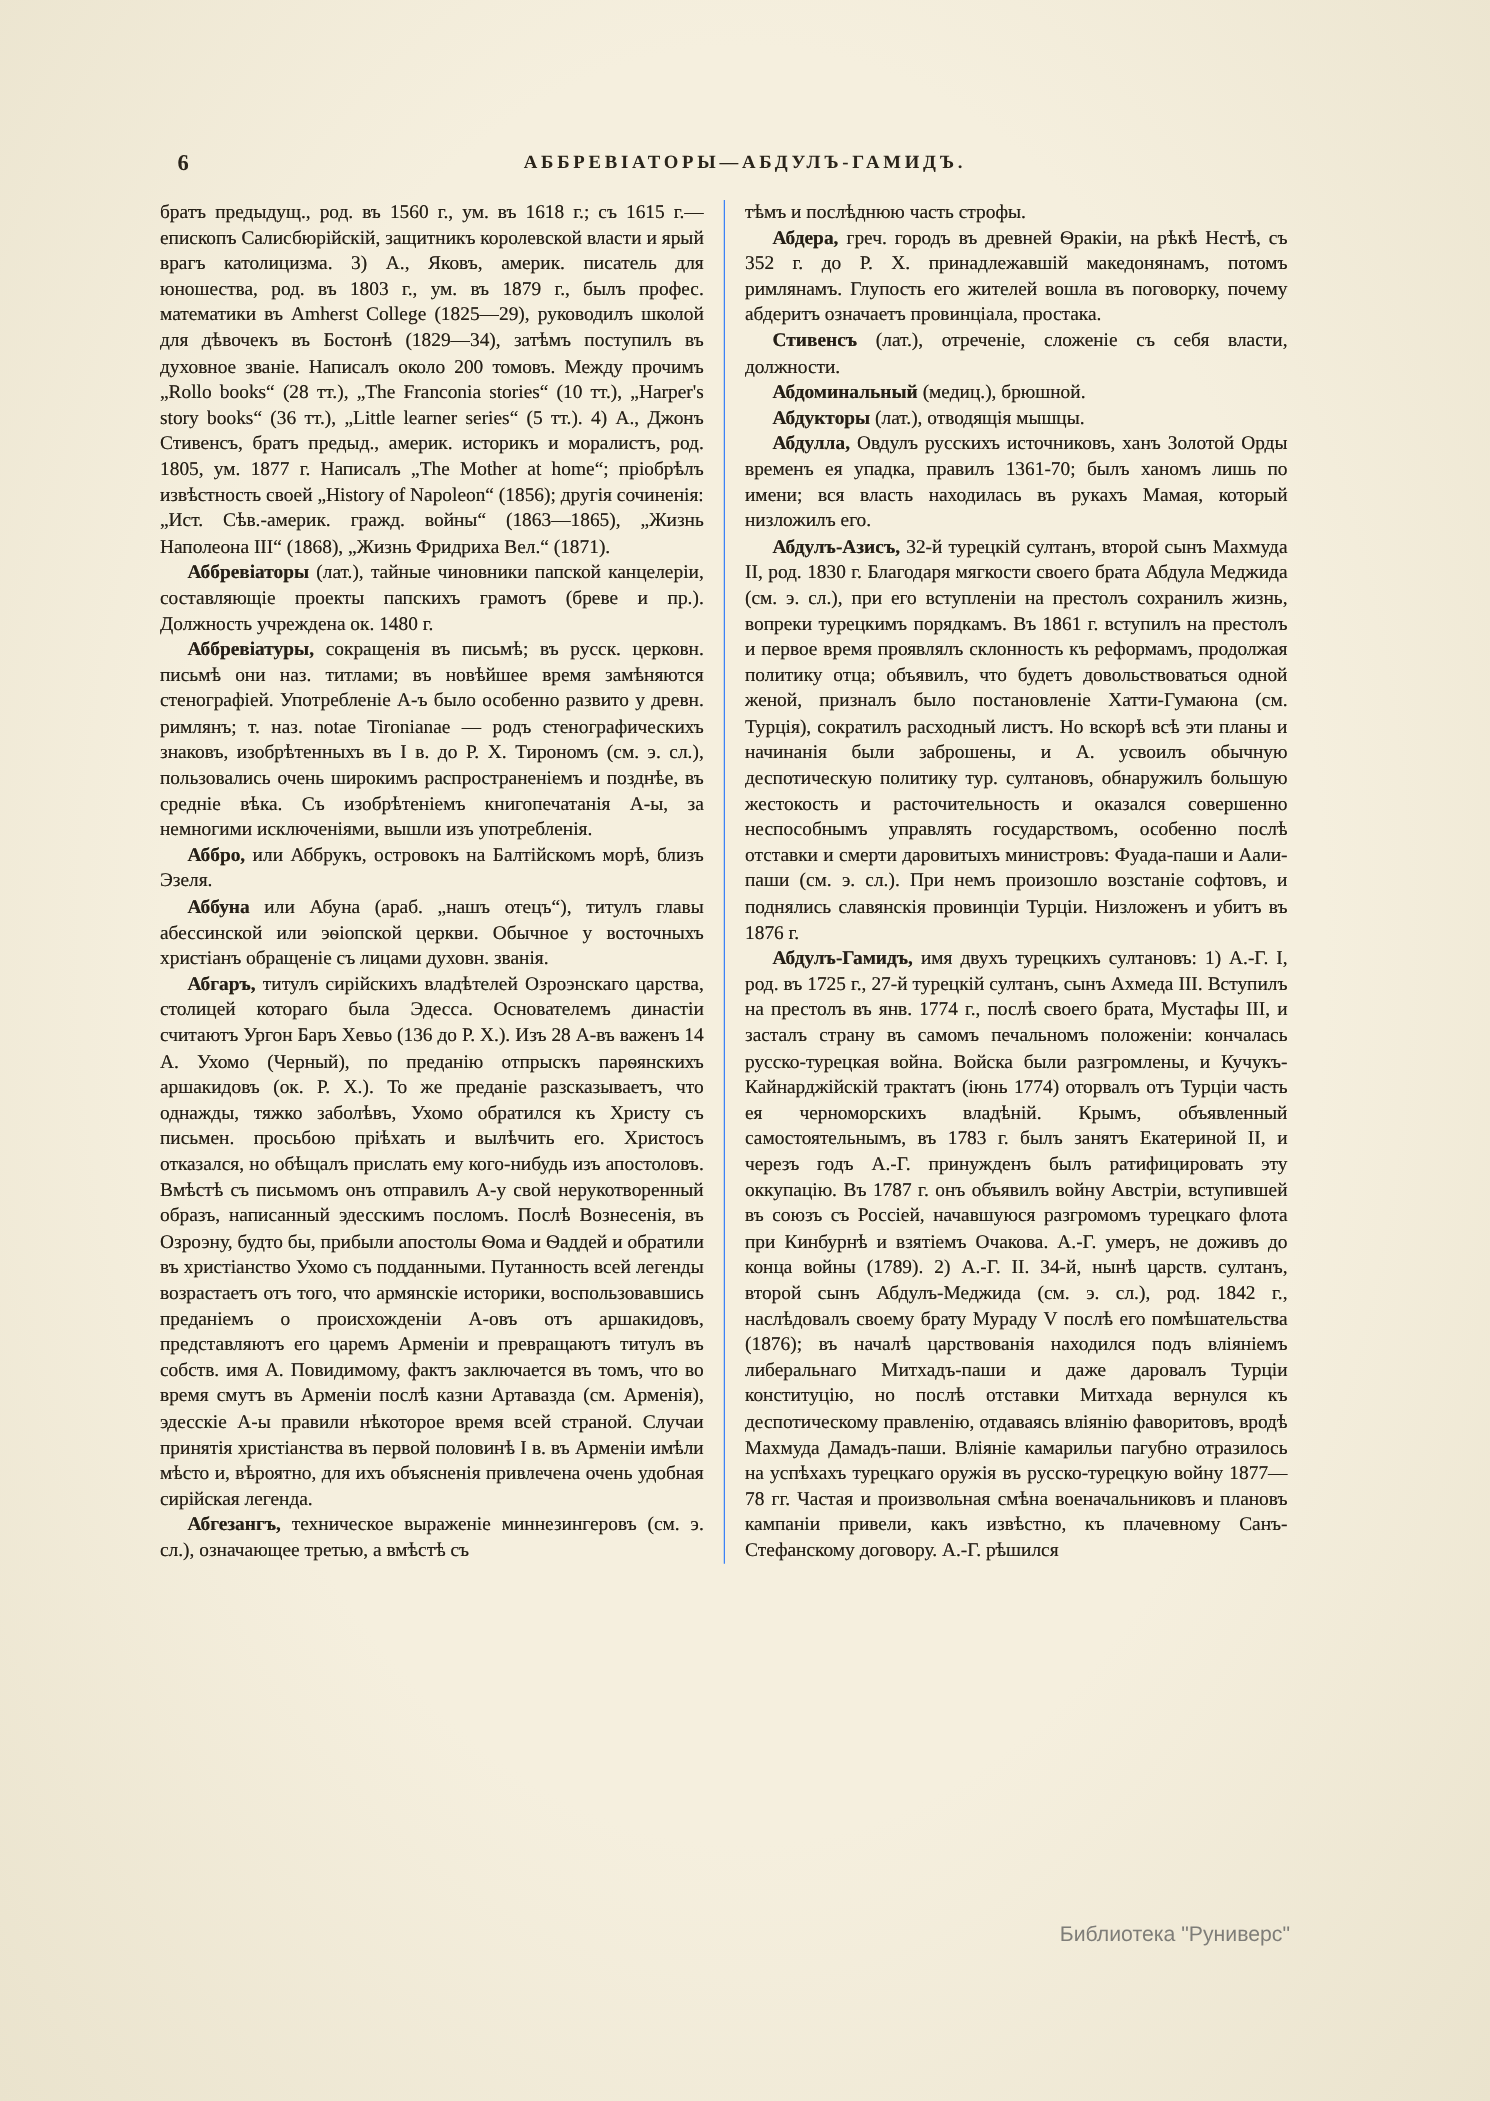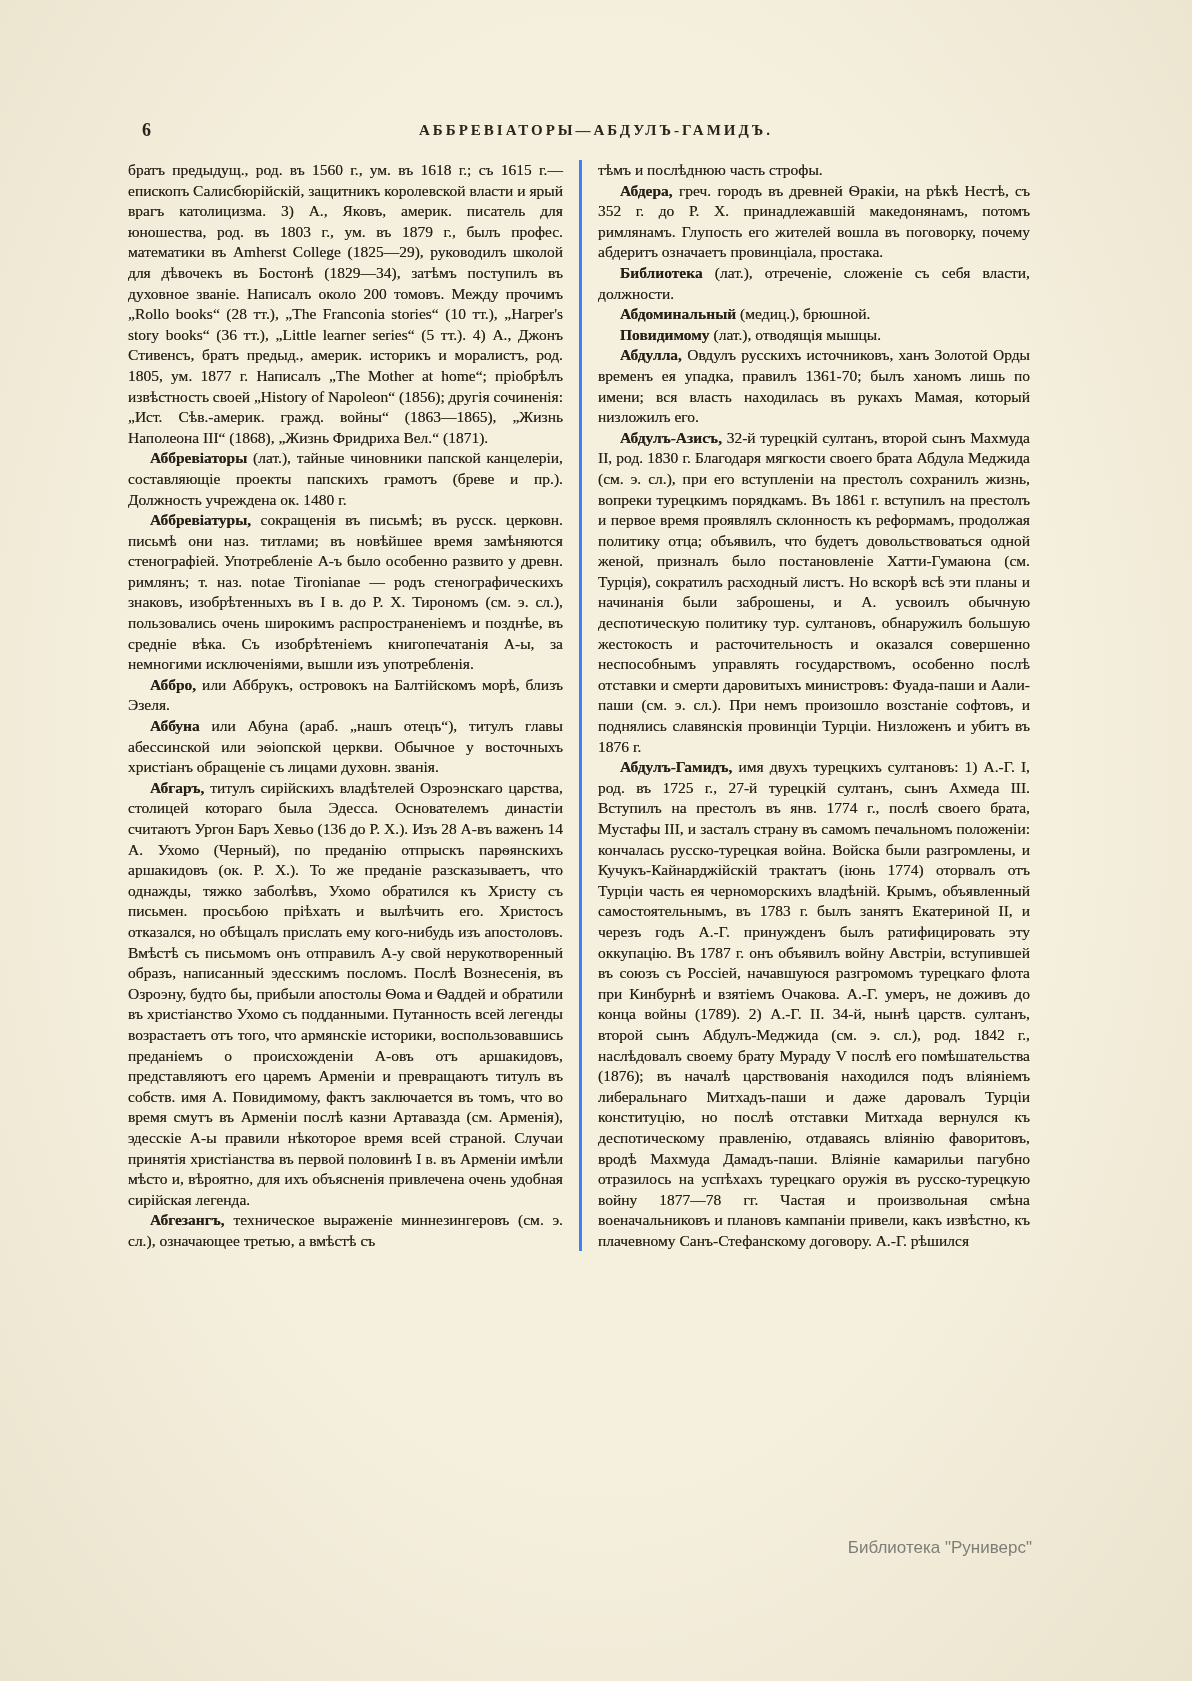--- a/index.html
+++ b/index.html
@@ -46,21 +46,21 @@
     display: flex;
     align-items: flex-end;
   }
   .col {
     width: 451px;
     box-sizing: border-box;
     hyphens: auto;
     -webkit-hyphens: auto;
   }
   .col.left  { padding-right: 16px; }
-  .col.right { padding-left: 16px; border-left: 3px solid #3b82f6; }
+  .col.right { padding-left: 16px; border-left: 1px solid #3b82f6; }
   p.entry {
     margin: 0;
     text-indent: 22px;
     text-align: justify;
     font-size: 15.5px;
     line-height: 20.6px;
     color: #251f16;
     text-shadow: 0 0 0.5px rgba(37,31,22,0.65);
   }
   p.entry.cont { text-indent: 0; }
@@ -91,23 +91,23 @@
         <p class="entry"><b class="term">Аббревіаторы</b> (лат.), тайные чиновники папской канцелеріи, составляющіе проекты папскихъ грамотъ (бреве и пр.). Должность учреждена ок. 1480 г.</p>
         <p class="entry"><b class="term">Аббревіатуры,</b> сокращенія въ письмѣ; въ русск. церковн. письмѣ они наз. титлами; въ новѣйшее время замѣняются стенографіей. Употребленіе А-ъ было особенно развито у древн. римлянъ; т. наз. notae Tironianae — родъ стенографическихъ знаковъ, изобрѣтенныхъ въ I в. до Р. X. Тирономъ (см. э. сл.), пользовались очень широкимъ распространеніемъ и позднѣе, въ средніе вѣка. Съ изобрѣтеніемъ книгопечатанія А-ы, за немногими исключеніями, вышли изъ употребленія.</p>
         <p class="entry"><b class="term">Аббро,</b> или Аббрукъ, островокъ на Балтійскомъ морѣ, близъ Эзеля.</p>
         <p class="entry"><b class="term">Аббуна</b> или Абуна (араб. „нашъ отецъ“), титулъ главы абессинской или эѳіопской церкви. Обычное у восточныхъ христіанъ обращеніе съ лицами духовн. званія.</p>
         <p class="entry"><b class="term">Абгаръ,</b> титулъ сирійскихъ владѣтелей Озроэнскаго царства, столицей котораго была Эдесса. Основателемъ династіи считаютъ Ургон Баръ Хевьо (136 до Р. X.). Изъ 28 А-въ важенъ 14 А. Ухомо (Черный), по преданію отпрыскъ парѳянскихъ аршакидовъ (ок. Р. X.). То же преданіе разсказываетъ, что однажды, тяжко заболѣвъ, Ухомо обратился къ Христу съ письмен. просьбою пріѣхать и вылѣчить его. Христосъ отказался, но обѣщалъ прислать ему кого-нибудь изъ апостоловъ. Вмѣстѣ съ письмомъ онъ отправилъ А-у свой нерукотворенный образъ, написанный эдесскимъ посломъ. Послѣ Вознесенія, въ Озроэну, будто бы, прибыли апостолы Ѳома и Ѳаддей и обратили въ христіанство Ухомо съ подданными. Путанность всей легенды возрастаетъ отъ того, что армянскіе историки, воспользовавшись преданіемъ о происхожденіи А-овъ отъ аршакидовъ, представляютъ его царемъ Арменіи и превращаютъ титулъ въ собств. имя А. Повидимому, фактъ заключается въ томъ, что во время смутъ въ Арменіи послѣ казни Артавазда (см. Арменія), эдесскіе А-ы правили нѣкоторое время всей страной. Случаи принятія христіанства въ первой половинѣ I в. въ Арменіи имѣли мѣсто и, вѣроятно, для ихъ объясненія привлечена очень удобная сирійская легенда.</p>
         <p class="entry"><b class="term">Абгезангъ,</b> техническое выраженіе миннезингеровъ (см. э. сл.), означающее третью, а вмѣстѣ съ</p>
       </div>
     <div class="col right">
         <p class="entry cont">тѣмъ и послѣднюю часть строфы.</p>
         <p class="entry"><b class="term">Абдера,</b> греч. городъ въ древней Ѳракіи, на рѣкѣ Нестѣ, съ 352 г. до Р. X. принадлежавшій македонянамъ, потомъ римлянамъ. Глупость его жителей вошла въ поговорку, почему абдеритъ означаетъ провинціала, простака.</p>
-        <p class="entry"><b class="term">Библиотека</b> (лат.), отреченіе, сложеніе съ себя власти, должности.</p>
+        <p class="entry"><b class="term">Стивенсъ</b> (лат.), отреченіе, сложеніе съ себя власти, должности.</p>
         <p class="entry"><b class="term">Абдоминальный</b> (медиц.), брюшной.</p>
-        <p class="entry"><b class="term">Повидимому</b> (лат.), отводящія мышцы.</p>
+        <p class="entry"><b class="term">Абдукторы</b> (лат.), отводящія мышцы.</p>
         <p class="entry"><b class="term">Абдулла,</b> Овдулъ русскихъ источниковъ, ханъ Золотой Орды временъ ея упадка, правилъ 1361-70; былъ ханомъ лишь по имени; вся власть находилась въ рукахъ Мамая, который низложилъ его.</p>
         <p class="entry"><b class="term">Абдулъ-Азисъ,</b> 32-й турецкій султанъ, второй сынъ Махмуда II, род. 1830 г. Благодаря мягкости своего брата Абдула Меджида (см. э. сл.), при его вступленіи на престолъ сохранилъ жизнь, вопреки турецкимъ порядкамъ. Въ 1861 г. вступилъ на престолъ и первое время проявлялъ склонность къ реформамъ, продолжая политику отца; объявилъ, что будетъ довольствоваться одной женой, призналъ было постановленіе Хатти-Гумаюна (см. Турція), сократилъ расходный листъ. Но вскорѣ всѣ эти планы и начинанія были заброшены, и А. усвоилъ обычную деспотическую политику тур. султановъ, обнаружилъ большую жестокость и расточительность и оказался совершенно неспособнымъ управлять государствомъ, особенно послѣ отставки и смерти даровитыхъ министровъ: Фуада-паши и Аали-паши (см. э. сл.). При немъ произошло возстаніе софтовъ, и поднялись славянскія провинціи Турціи. Низложенъ и убитъ въ 1876 г.</p>
         <p class="entry"><b class="term">Абдулъ-Гамидъ,</b> имя двухъ турецкихъ султановъ: 1) А.-Г. I, род. въ 1725 г., 27-й турецкій султанъ, сынъ Ахмеда III. Вступилъ на престолъ въ янв. 1774 г., послѣ своего брата, Мустафы III, и засталъ страну въ самомъ печальномъ положеніи: кончалась русско-турецкая война. Войска были разгромлены, и Кучукъ-Кайнарджійскій трактатъ (іюнь 1774) оторвалъ отъ Турціи часть ея черноморскихъ владѣній. Крымъ, объявленный самостоятельнымъ, въ 1783 г. былъ занятъ Екатериной II, и черезъ годъ А.-Г. принужденъ былъ ратифицировать эту оккупацію. Въ 1787 г. онъ объявилъ войну Австріи, вступившей въ союзъ съ Россіей, начавшуюся разгромомъ турецкаго флота при Кинбурнѣ и взятіемъ Очакова. А.-Г. умеръ, не доживъ до конца войны (1789). 2) А.-Г. II. 34-й, нынѣ царств. султанъ, второй сынъ Абдулъ-Меджида (см. э. сл.), род. 1842 г., наслѣдовалъ своему брату Мураду V послѣ его помѣшательства (1876); въ началѣ царствованія находился подъ вліяніемъ либеральнаго Митхадъ-паши и даже даровалъ Турціи конституцію, но послѣ отставки Митхада вернулся къ деспотическому правленію, отдаваясь вліянію фаворитовъ, вродѣ Махмуда Дамадъ-паши. Вліяніе камарильи пагубно отразилось на успѣхахъ турецкаго оружія въ русско-турецкую войну 1877—78 гг. Частая и произвольная смѣна военачальниковъ и плановъ кампаніи привели, какъ извѣстно, къ плачевному Санъ-Стефанскому договору. А.-Г. рѣшился</p>
       </div>
   </div>
 
   <div class="watermark">Библиотека "Руниверс"</div>
 
 </div>
 

